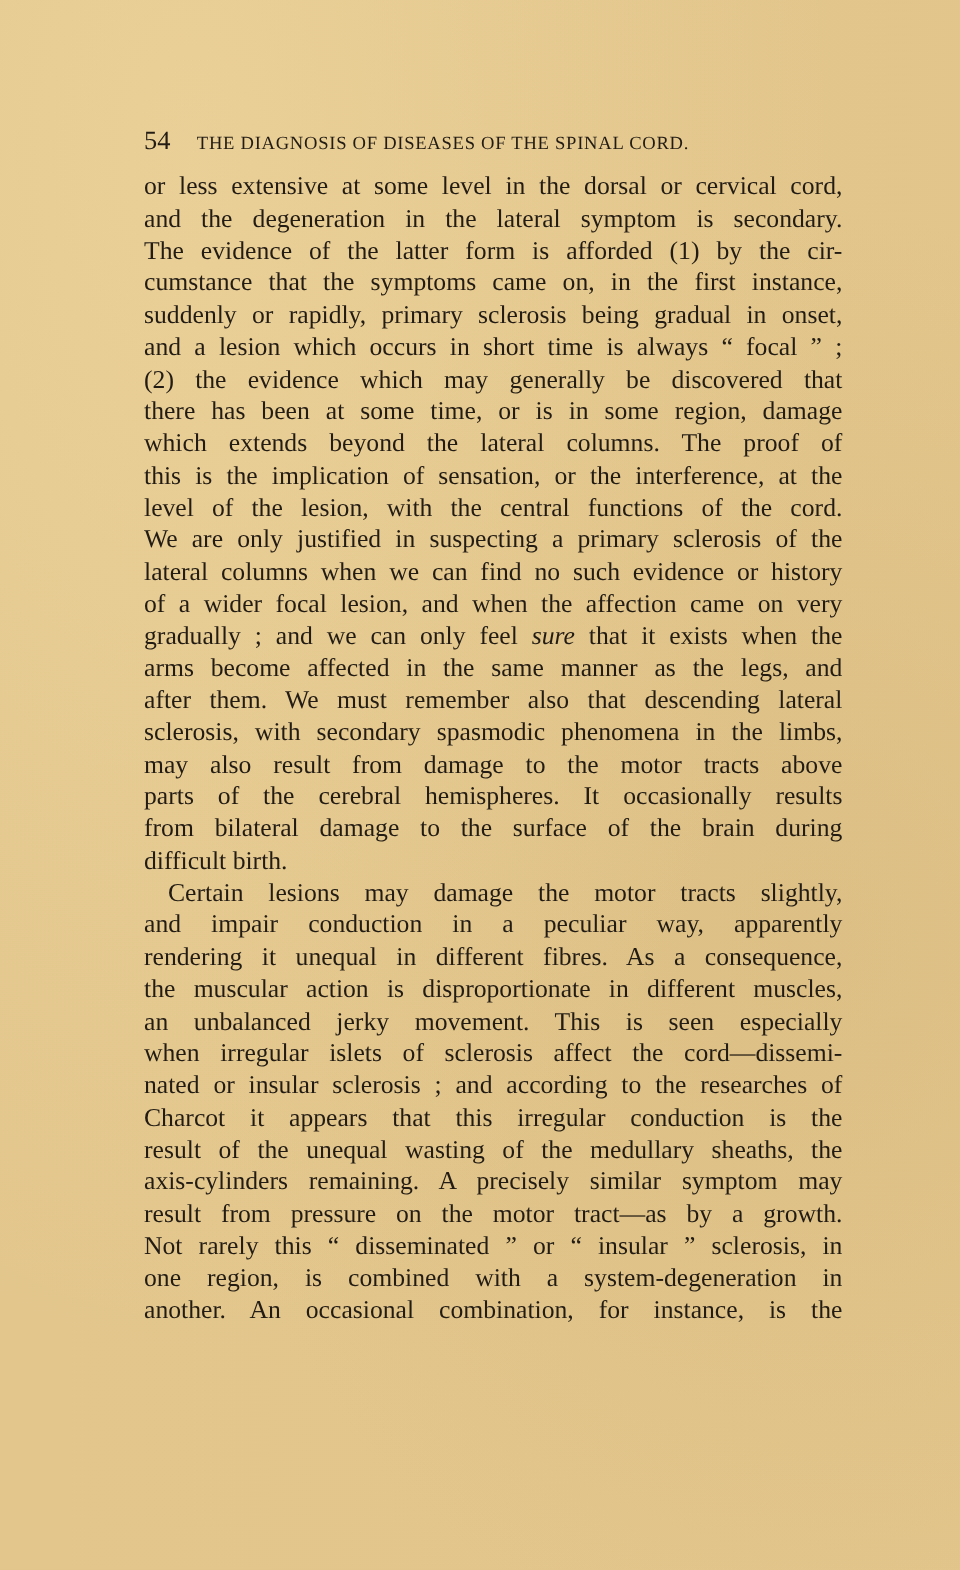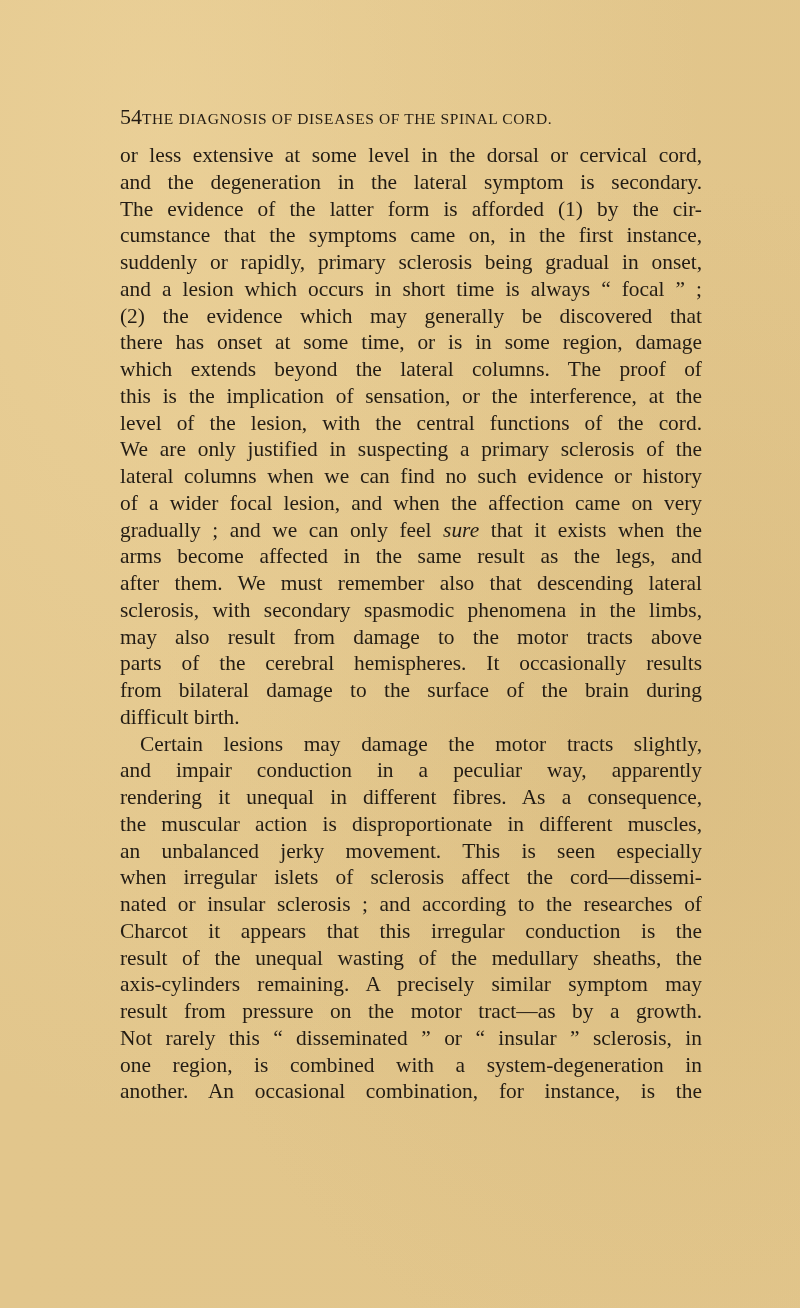--- a/index.html
+++ b/index.html
@@ -15,21 +15,21 @@
       color: #231c14;
     }
     .page {
       position: absolute; left: 120px; top: 104px; width: 582px;
     }
     .running-head {
       display: flex; align-items: baseline;
       height: 24px; margin-bottom: 14px;
     }
     .page-num {
-      font-size: 22px; letter-spacing: 0;
+      font-size: 22px; margin-right: 22px; letter-spacing: 0;
     }
     .head-title {
       font-size: 15.5px; letter-spacing: 0.6px; text-transform: uppercase;
       font-variant: small-caps;
     }
     .body-text { font-size: 21.4px; line-height: 26.75px; }
     .line {
       display: block; white-space: nowrap; text-align: justify;
       text-align-last: justify; height: 26.75px;
     }
@@ -47,29 +47,29 @@
   </div>
 
   <div class="body-text">
     <span class="line">or less extensive at some level in the dorsal or cervical cord,</span>
     <span class="line">and the degeneration in the lateral symptom is secondary.</span>
     <span class="line">The evidence of the latter form is afforded (1) by the cir-</span>
     <span class="line">cumstance that the symptoms came on, in the first instance,</span>
     <span class="line">suddenly or rapidly, primary sclerosis being gradual in onset,</span>
     <span class="line">and a lesion which occurs in short time is always “ focal ” ;</span>
     <span class="line">(2) the evidence which may generally be discovered that</span>
-    <span class="line">there has onset at some time, or is in some region, damage</span>
+    <span class="line">there has been at some time, or is in some region, damage</span>
     <span class="line">which extends beyond the lateral columns. The proof of</span>
     <span class="line">this is the implication of sensation, or the interference, at the</span>
     <span class="line">level of the lesion, with the central functions of the cord.</span>
     <span class="line">We are only justified in suspecting a primary sclerosis of the</span>
     <span class="line">lateral columns when we can find no such evidence or history</span>
     <span class="line">of a wider focal lesion, and when the affection came on very</span>
     <span class="line italic-part"><span>gradually ; and we can only feel</span> <em>sure</em> <span>that it exists when the</span></span>
-    <span class="line">arms become affected in the same result as the legs, and</span>
+    <span class="line">arms become affected in the same manner as the legs, and</span>
     <span class="line">after them. We must remember also that descending lateral</span>
     <span class="line">sclerosis, with secondary spasmodic phenomena in the limbs,</span>
     <span class="line">may also result from damage to the motor tracts above</span>
     <span class="line">parts of the cerebral hemispheres. It occasionally results</span>
     <span class="line">from bilateral damage to the surface of the brain during</span>
     <span class="line last">difficult birth.</span>
     <span class="line indent">Certain lesions may damage the motor tracts slightly,</span>
     <span class="line">and impair conduction in a peculiar way, apparently</span>
     <span class="line">rendering it unequal in different fibres. As a consequence,</span>
     <span class="line">the muscular action is disproportionate in different muscles,</span>

